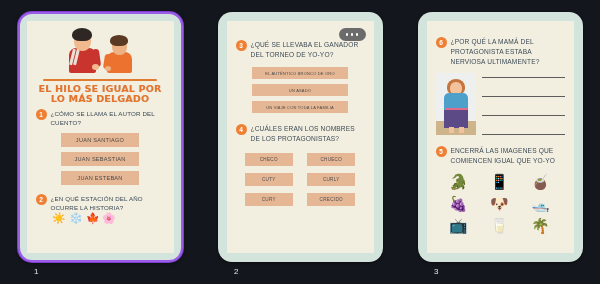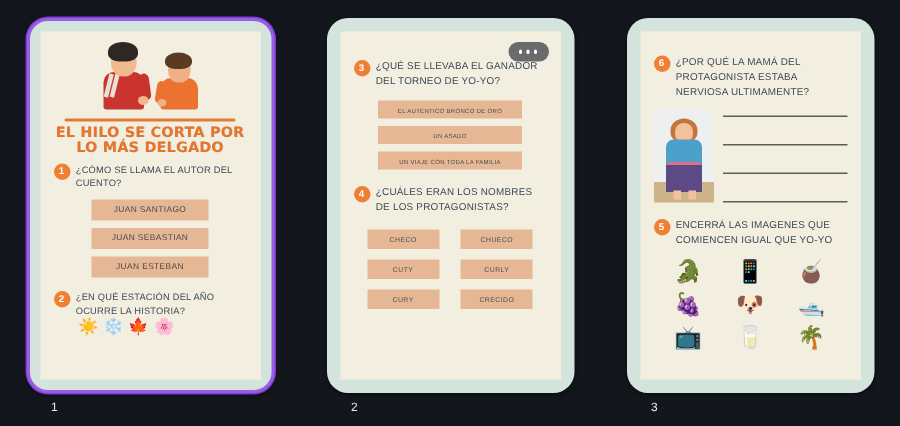--- a/index.html
+++ b/index.html
@@ -178,21 +178,21 @@
               <div class="body"></div>
                 <div class="head"></div>
                 <div class="hair"></div>
               <div class="arm"></div>
                 <div class="hand"></div>
             </div>
           </div>
         </div>
         <div class="table-line"></div>
 
-        <div class="title">EL HILO SE CORTA POR LO MÁS DELGADO</div>
+        <div class="title">EL HILO SE IGUAL POR LO MÁS DELGADO</div>
 
         <div class="qrow">
           <div class="badge">1</div>
           <div class="qtext">¿CÓMO SE LLAMA EL AUTOR DEL CUENTO?</div>
         </div>
 
         <div class="opts">
           <div class="opt">JUAN SANTIAGO</div>
           <div class="opt">JUAN SEBASTIAN</div>
           <div class="opt">JUAN ESTEBAN</div>

